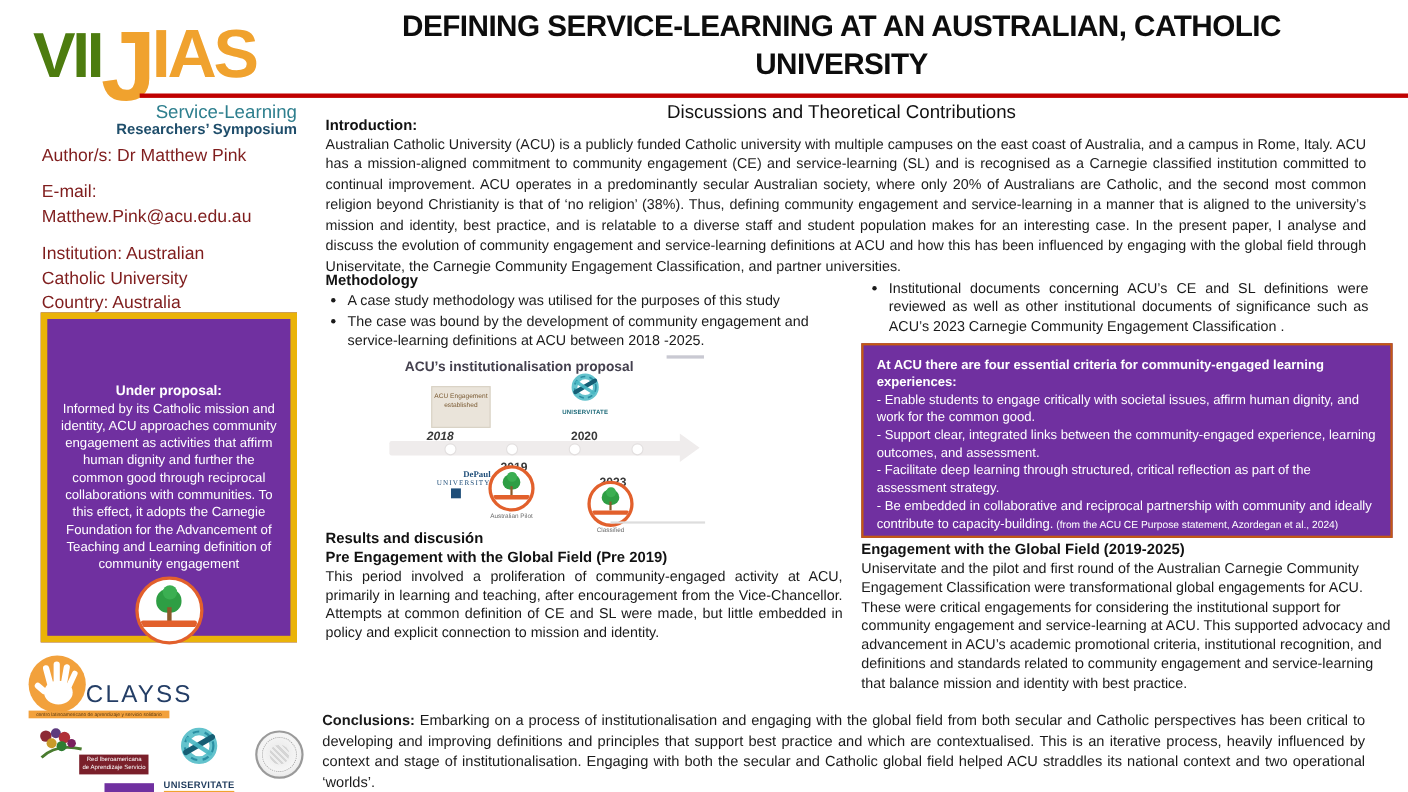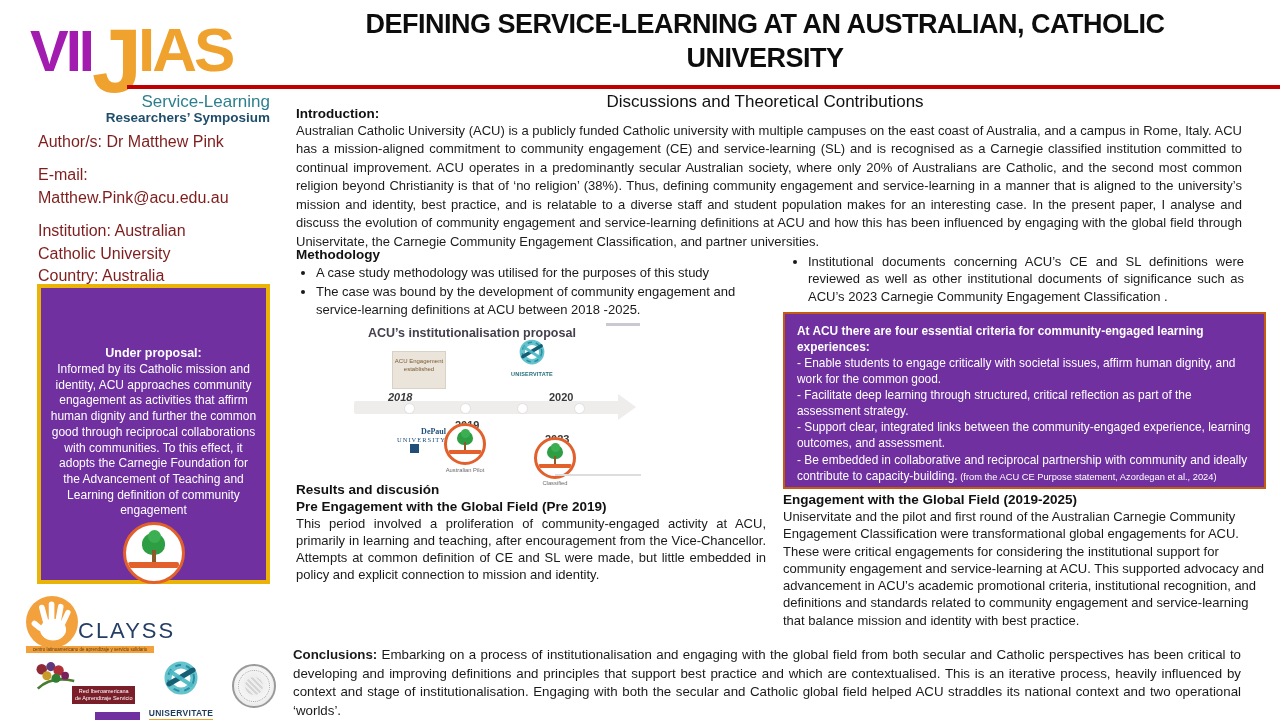--- a/index.html
+++ b/index.html
@@ -2,34 +2,34 @@
 <html><head>
 <meta charset="utf-8">
 <style>
   html,body{margin:0;padding:0;}
   body{font-family:"Liberation Sans", sans-serif; background:#ffffff;}
   .page{position:relative;width:1280px;height:720px;background:#fff;overflow:hidden;color:#1a1a1a;}
   .abs{position:absolute;}
 
   
   .viijias{left:30px;top:10px;width:260px;height:120px;white-space:nowrap;}
-  .viijias .vii{font-size:58px;font-weight:800;color:#a21caf;letter-spacing:-3px;}
+  .viijias .vii{font-size:58px;font-weight:800;color:#4d7c0f;letter-spacing:-3px;}
   .viijias .j{font-size:90px;font-weight:800;color:#F0A22E;vertical-align:-21px;letter-spacing:-4px;}
   .viijias .ias{font-size:62px;font-weight:800;color:#F0A22E;letter-spacing:-3px;}
   .logo-sub{left:68px;top:93px;width:202px;text-align:right;line-height:1.05;z-index:3;}
   .logo-sub .sl{color:#2E7F8E;font-size:17px;}
   .logo-sub .rs{color:#1F4E6B;font-size:13.5px;font-weight:700;}
   .red-line{left:127px;top:85px;width:1153px;height:4px;background:#C00000;z-index:1;}
   .title{left:290px;top:8px;width:950px;text-align:center;font-size:27px;font-weight:800;color:#0d0d0d;line-height:1.25;letter-spacing:-0.5px;z-index:2;}
   .subtitle{left:290px;top:92px;width:950px;text-align:center;font-size:17px;color:#111;}
 
   
   .author-block{left:38px;top:131px;width:252px;font-size:16px;color:#7f1d1d;line-height:1.4;}
   .author-block p{margin:0 0 11px 0;}
-  .proposal-box{left:37px;top:284px;width:233px;height:300px;background:#7030A0;border:4px solid #eab308;color:#fff;text-align:center;box-sizing:border-box;padding:58px 9px 0 9px;}
+  .proposal-box{left:37px;top:284px;width:233px;height:300px;background:#7030A0;border:6px solid #eab308;color:#fff;text-align:center;box-sizing:border-box;padding:58px 9px 0 9px;}
   .proposal-box .ph{font-size:12.5px;font-weight:700;margin-bottom:2px;}
   .proposal-box .pb{font-size:12px;line-height:1.31;}
 
   
   .carnegie{position:relative;background:#fff;border:3px solid #E2602C;border-radius:50%;overflow:hidden;box-sizing:border-box;}
   .carnegie .crown{position:absolute;left:29%;top:14%;width:42%;height:40%;background:#2E9E44;border-radius:50% 50% 45% 45%;}
   .carnegie .crown2{position:absolute;left:40%;top:8%;width:24%;height:24%;background:#3BAF52;border-radius:50%;}
   .carnegie .trunk{position:absolute;left:47%;top:45%;width:7%;height:22%;background:#8B5A2B;}
   .carnegie .band{position:absolute;left:4%;right:4%;top:66%;height:11%;background:#E2602C;border-radius:2px;}
   .badge-center{margin:3px auto 0 auto;width:62px;height:62px;}
@@ -144,42 +144,42 @@
 
   <div class="abs docs">
     <ul>
       <li>Institutional documents concerning ACU’s CE and SL definitions were reviewed as well as other institutional documents of significance such as ACU’s 2023 Carnegie Community Engagement Classification .</li>
     </ul>
   </div>
 
   <div class="abs criteria-box">
     <div class="ch">At  ACU there are four essential criteria for community-engaged learning experiences:</div>
     <div class="ci">- Enable students to engage critically with societal issues, affirm human dignity, and work for the common good.</div>
+    <div class="ci">- Support clear, integrated links between the community-engaged experience, learning outcomes, and assessment.</div>
     <div class="ci">- Facilitate deep learning through structured, critical reflection as part of the assessment strategy.</div>
-    <div class="ci">- Support clear, integrated links between the community-engaged experience, learning outcomes, and assessment.</div>
     <div class="ci"><span>- Be embedded in collaborative and reciprocal partnership with community and ideally contribute to capacity-building.</span><span class="cite"> (from the ACU CE Purpose statement, Azordegan et al., 2024)</span></div>
   </div>
 
   <div class="abs figure">
     <div class="fig-title">ACU’s institutionalisation proposal</div>
     <div class="fig-mark"></div>
 
     <div class="milestone">ACU Engagement established</div>
     <div class="fig-year" style="left:36px;top:68px;font-style:italic;">2018</div>
 
     <div class="uni-mini">
       <svg width="30" height="30" viewBox="0 0 40 40">
         <circle cx="20" cy="20" r="13" fill="none" stroke="#49b8c4" stroke-width="7" opacity="0.85"></circle>
         <circle cx="20" cy="20" r="13" fill="none" stroke="#2a8fa3" stroke-width="2" stroke-dasharray="6 5"></circle>
         <path d="M8 26 L32 12" stroke="#155e74" stroke-width="5" stroke-linecap="round"></path>
         <path d="M10 14 L30 27" stroke="#49b8c4" stroke-width="4" stroke-linecap="round" opacity="0.9"></path>
       </svg>
       <div class="lbl">UNISERVITATE</div>
     </div>
-    <div class="fig-year" style="left:167px;top:68px;margin-left:30px;">2020</div>
+    <div class="fig-year" style="left:167px;top:68px;">2020</div>
 
     <div class="arrow-bar"></div>
     <div class="arrow-head"></div>
     <div class="tl-dot" style="left:52px;"></div>
     <div class="tl-dot" style="left:108px;"></div>
     <div class="tl-dot" style="left:165px;"></div>
     <div class="tl-dot" style="left:222px;"></div>
 
     <div class="depaul">
       <div class="d1">DePaul</div>

